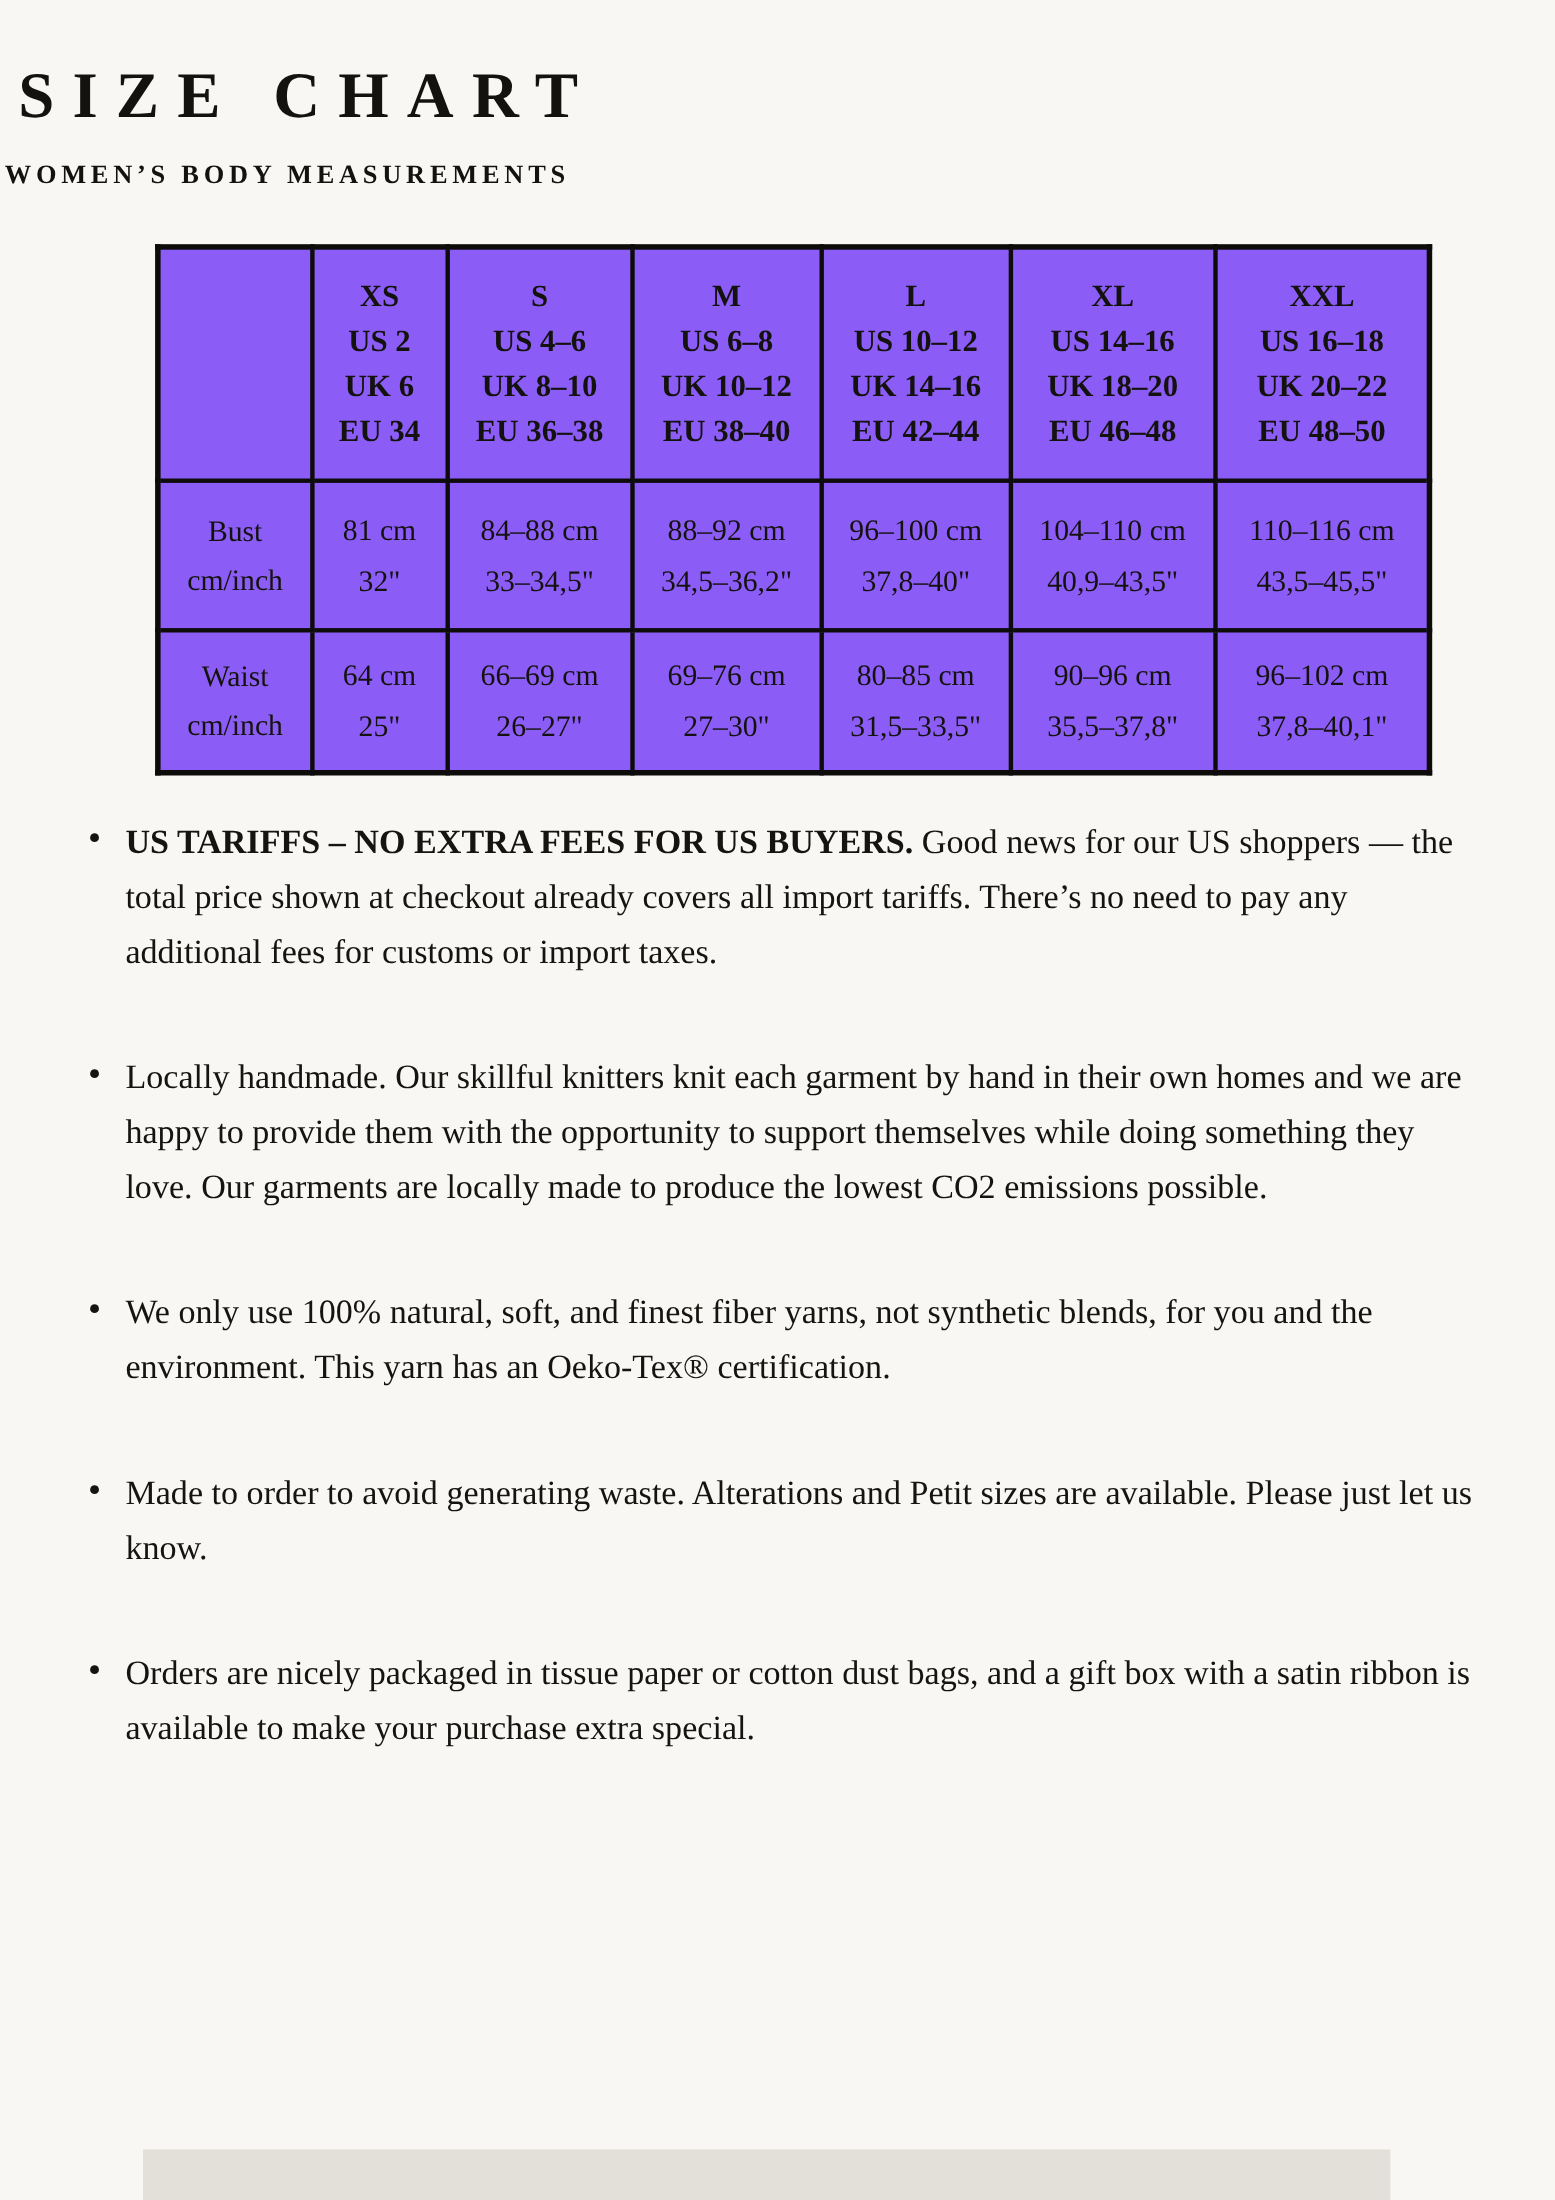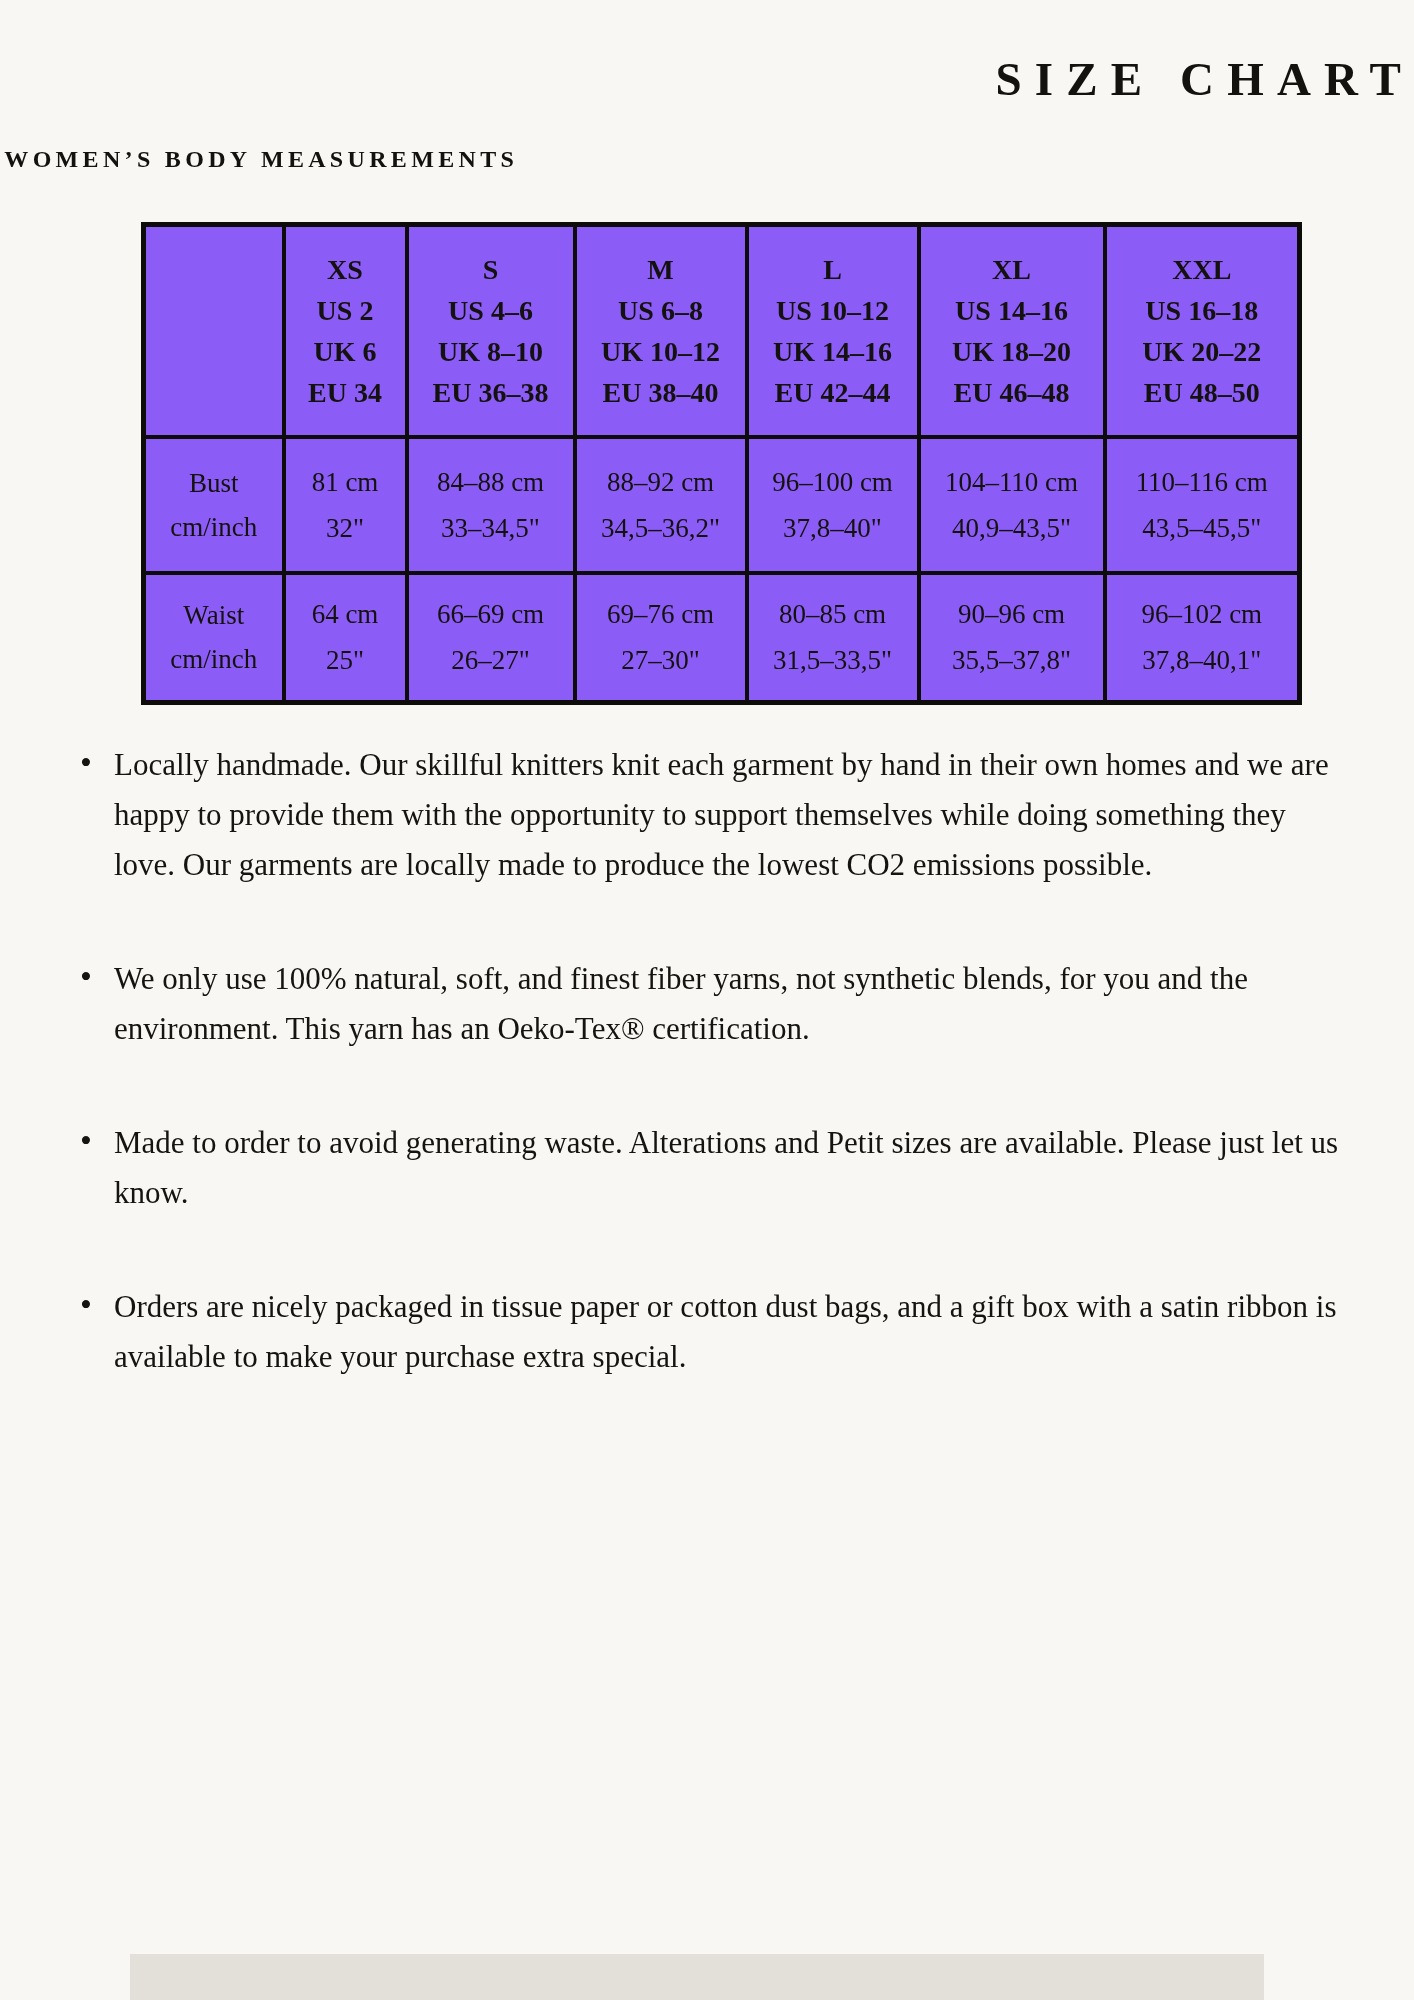--- a/index.html
+++ b/index.html
@@ -21,22 +21,22 @@
     position: absolute;
     inset: 0;
   }
 
   
   .page-title {
     position: absolute;
     top: 52px;
     left: 0;
     width: 100%;
-    text-align: right;
-    font-size: 47px;
+    text-align: left;
+    font-size: 59px;
     font-weight: bold;
     letter-spacing: 0.28em;
     text-indent: 0.28em; 
     color: #14120f;
   }
 
   .page-subtitle {
     position: absolute;
     top: 146px;
     left: 0;
@@ -256,20 +256,21 @@
         </td>
         <td>
           <div class="cell-line">96–102 cm</div>
           <div class="cell-line">37,8–40,1"</div>
         </td>
       </tr>
     </tbody>
   </table>
 
   <ul class="info-list">
+    <li><span class="bullet-bold">US TARIFFS – NO EXTRA FEES FOR US BUYERS.</span><span> Good news for our US shoppers — the total price shown at checkout already covers all import tariffs. There’s no need to pay any additional fees for customs or import taxes.</span></li>
     <li><span class="bullet-bold"></span><span>Locally handmade. Our skillful knitters knit each garment by hand in their own homes and we are happy to provide them with the opportunity to support themselves while doing something they love. Our garments are locally made to produce the lowest CO2 emissions possible.</span></li>
     <li><span class="bullet-bold"></span><span>We only use 100% natural, soft, and finest fiber yarns, not synthetic blends, for you and the environment. This yarn has an Oeko-Tex® certification.</span></li>
     <li><span class="bullet-bold"></span><span>Made to order to avoid generating waste. Alterations and Petit sizes are available. Please just let us know.</span></li>
     <li><span class="bullet-bold"></span><span>Orders are nicely packaged in tissue paper or cotton dust bags, and a gift box with a satin ribbon is available to make your purchase extra special.</span></li>
   </ul>
 
   <div class="bottom-bar"></div>
 
 </div>
 

